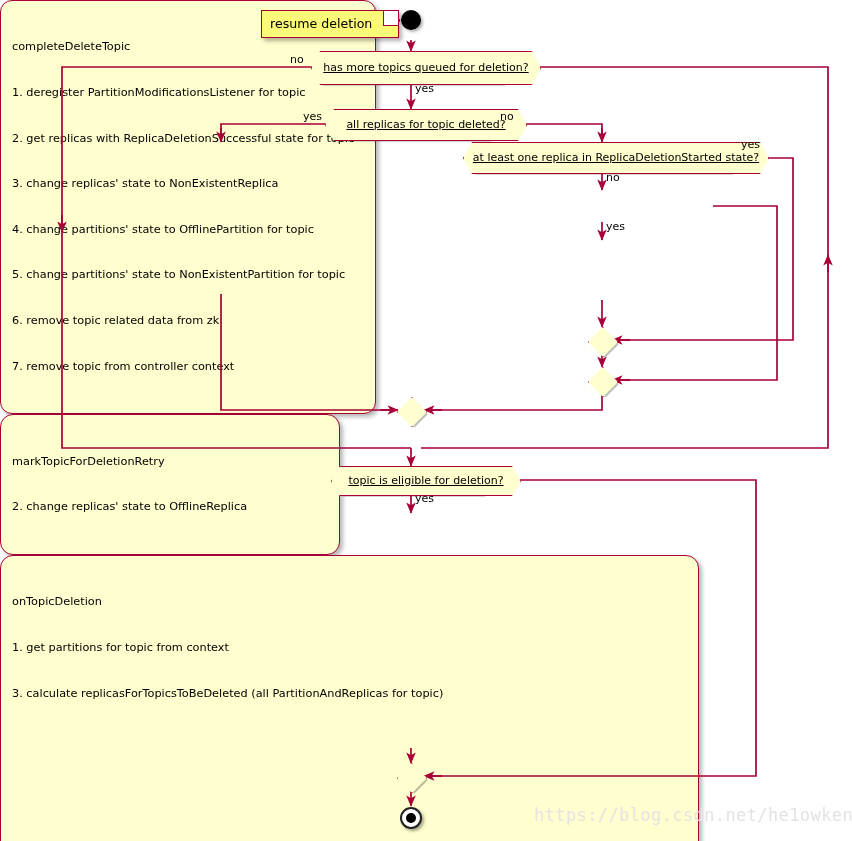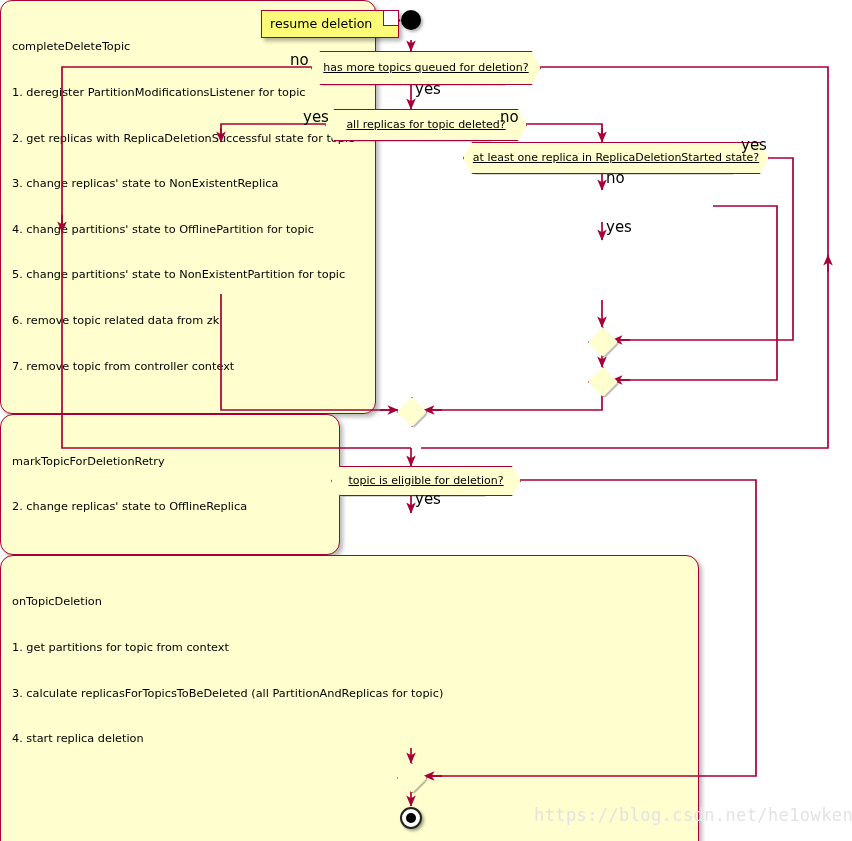--- a/index.html
+++ b/index.html
@@ -125,21 +125,21 @@
     position: absolute;
     right: 0; top: 0;
     width: 14px; height: 14px;
     background: #FFFFFF;
     border-left: 1.3px solid #A80036;
     border-bottom: 1.3px solid #A80036;
   }
   
   .edge-label {
     position: absolute;
-    font-size: 15px;
+    font-size: 11px;
     line-height: 12px;
     color: #000;
     background: transparent;
     white-space: nowrap;
   }
   
   .watermark {
     position: absolute;
     font-family: "DejaVu Sans Mono", monospace;
     font-size: 17px;
@@ -278,21 +278,20 @@
   <div class="decision-wrap" style="left:331px; top:466px; width:160px; height:28px;">
     <div class="decision-shadow"></div>
     <div class="decision" style="position:relative; width:160px; height:28px;">topic is eligible for deletion?</div>
   </div>
   <div class="edge-label" style="left:415px; top:493px;">yes</div>
 
   <div class="activity" style="left:72px; top:514px; width:675px;">
     <span class="ln">onTopicDeletion</span>
     <span class="ln">1. get partitions for topic from context</span>
     <span class="ln">3. calculate replicasForTopicsToBeDeleted (all PartitionAndReplicas for topic)</span>
-    <span class="ln">4. start replica deletion</span>
     
     
     
     
     
     
     
     
     
   </div>

